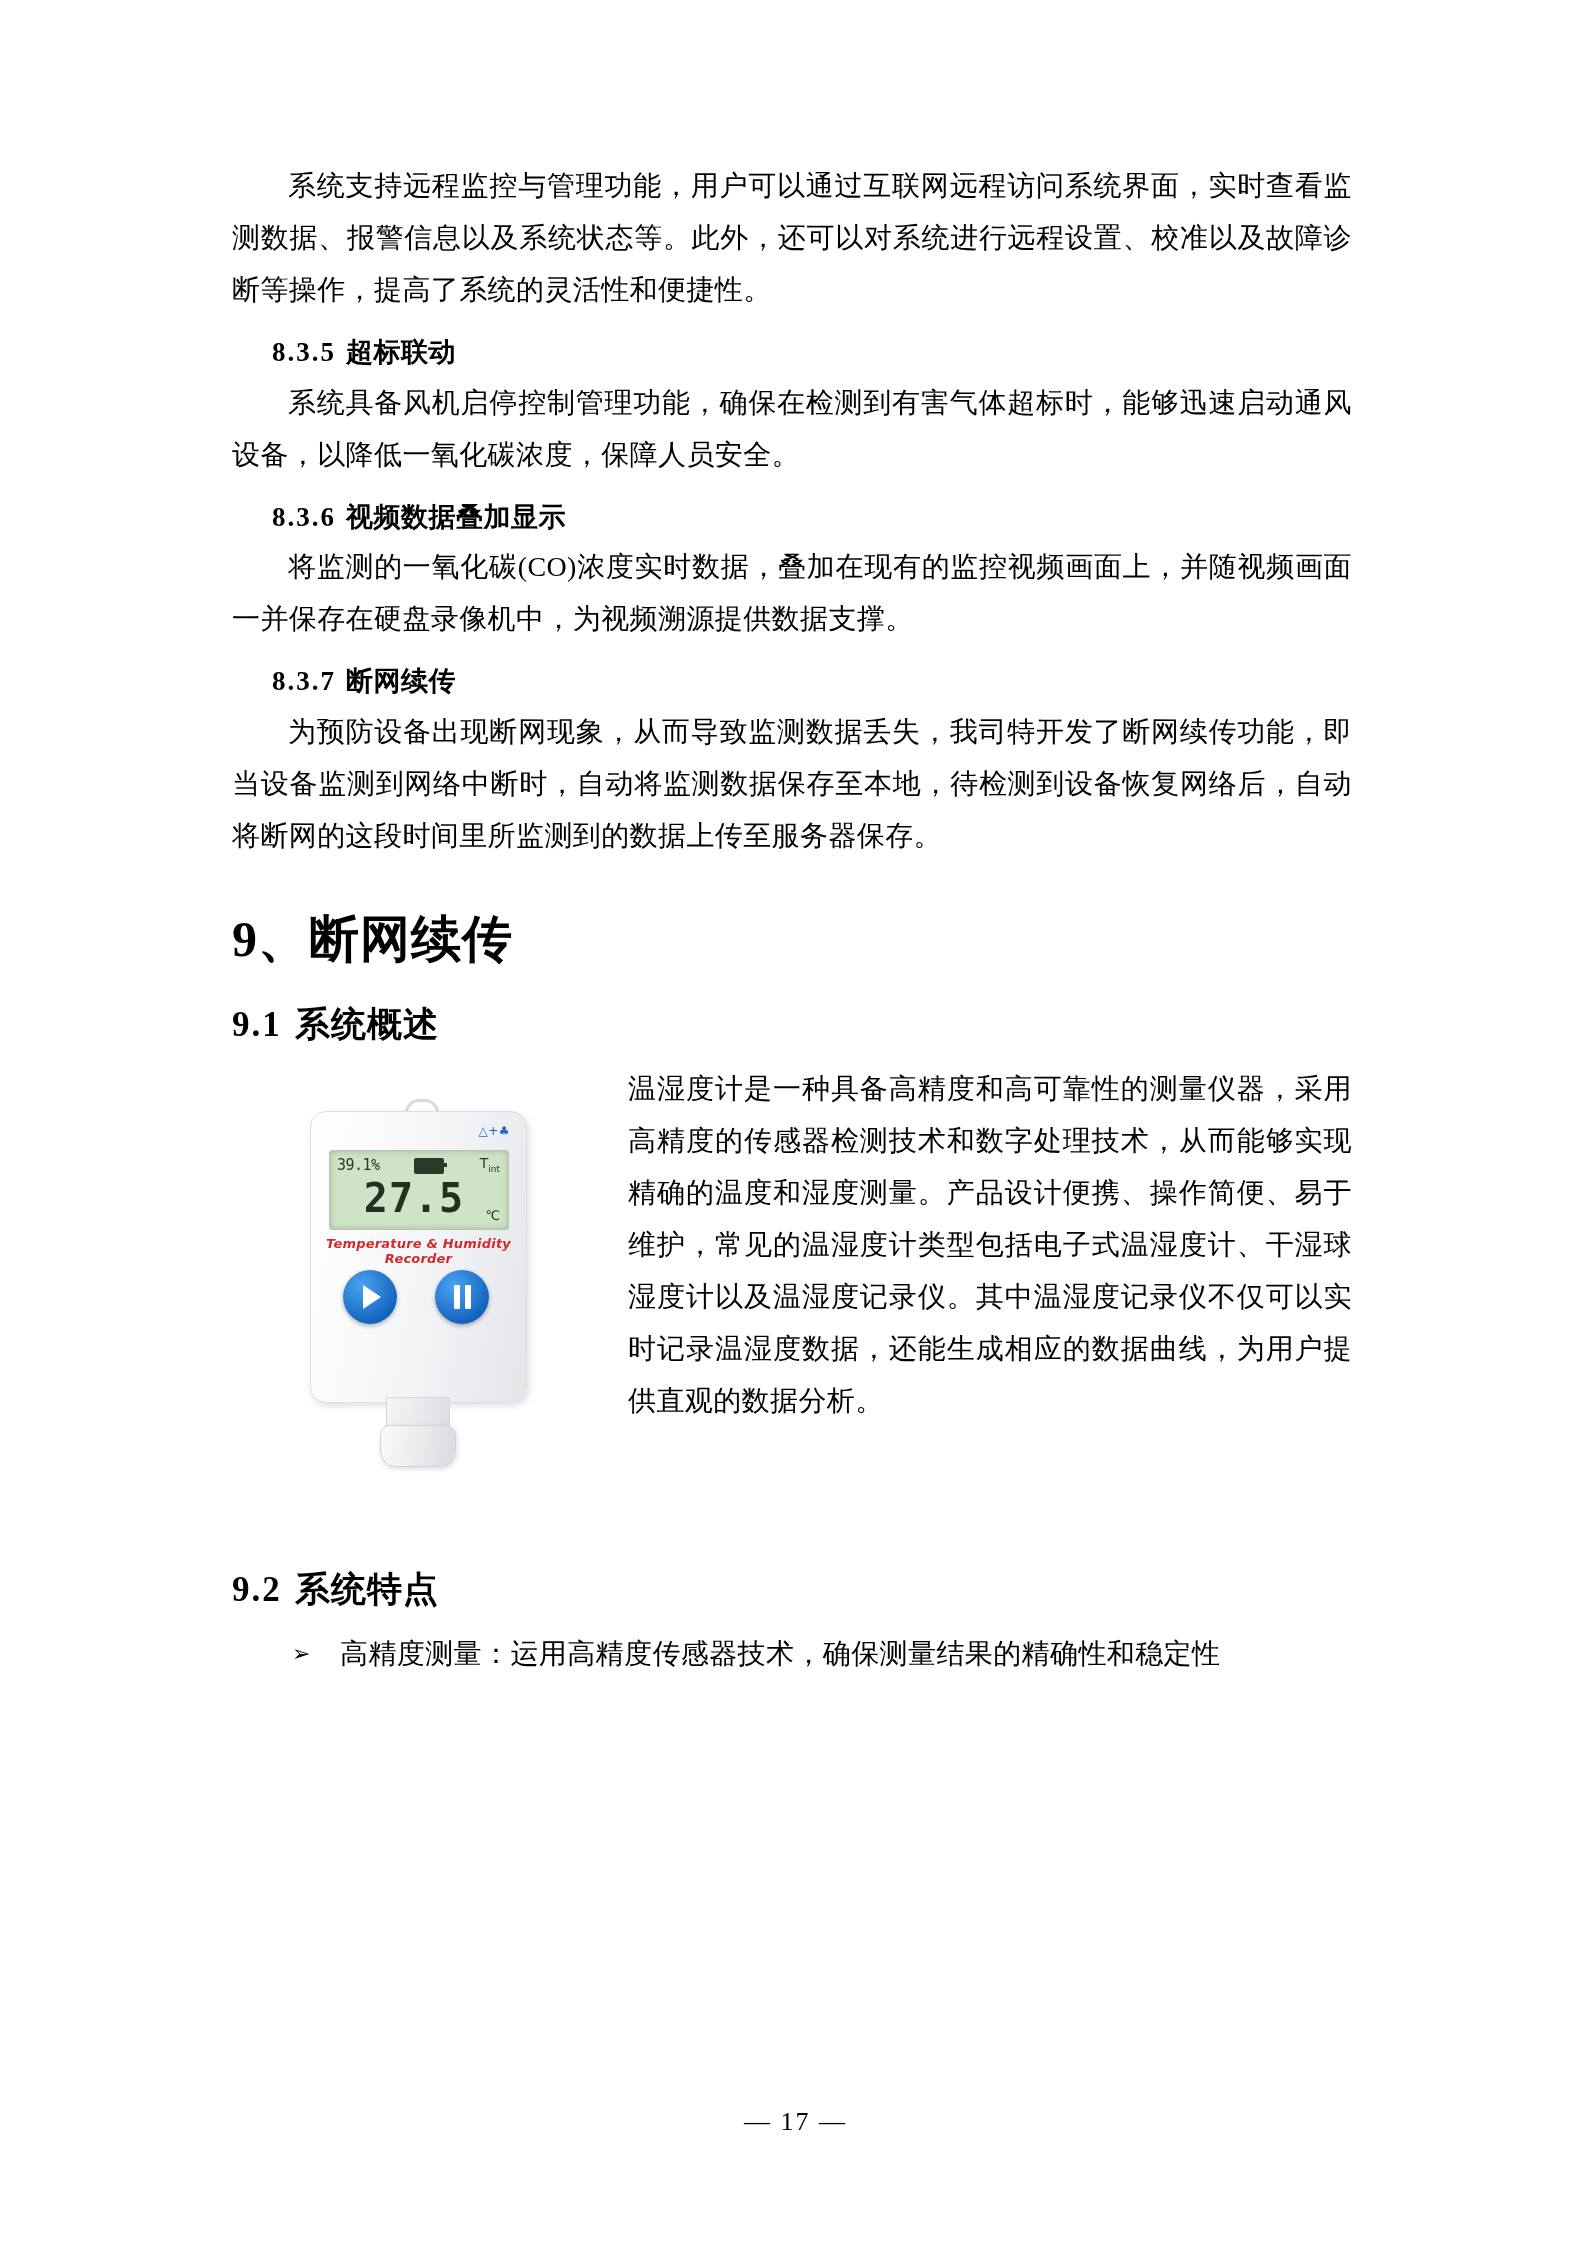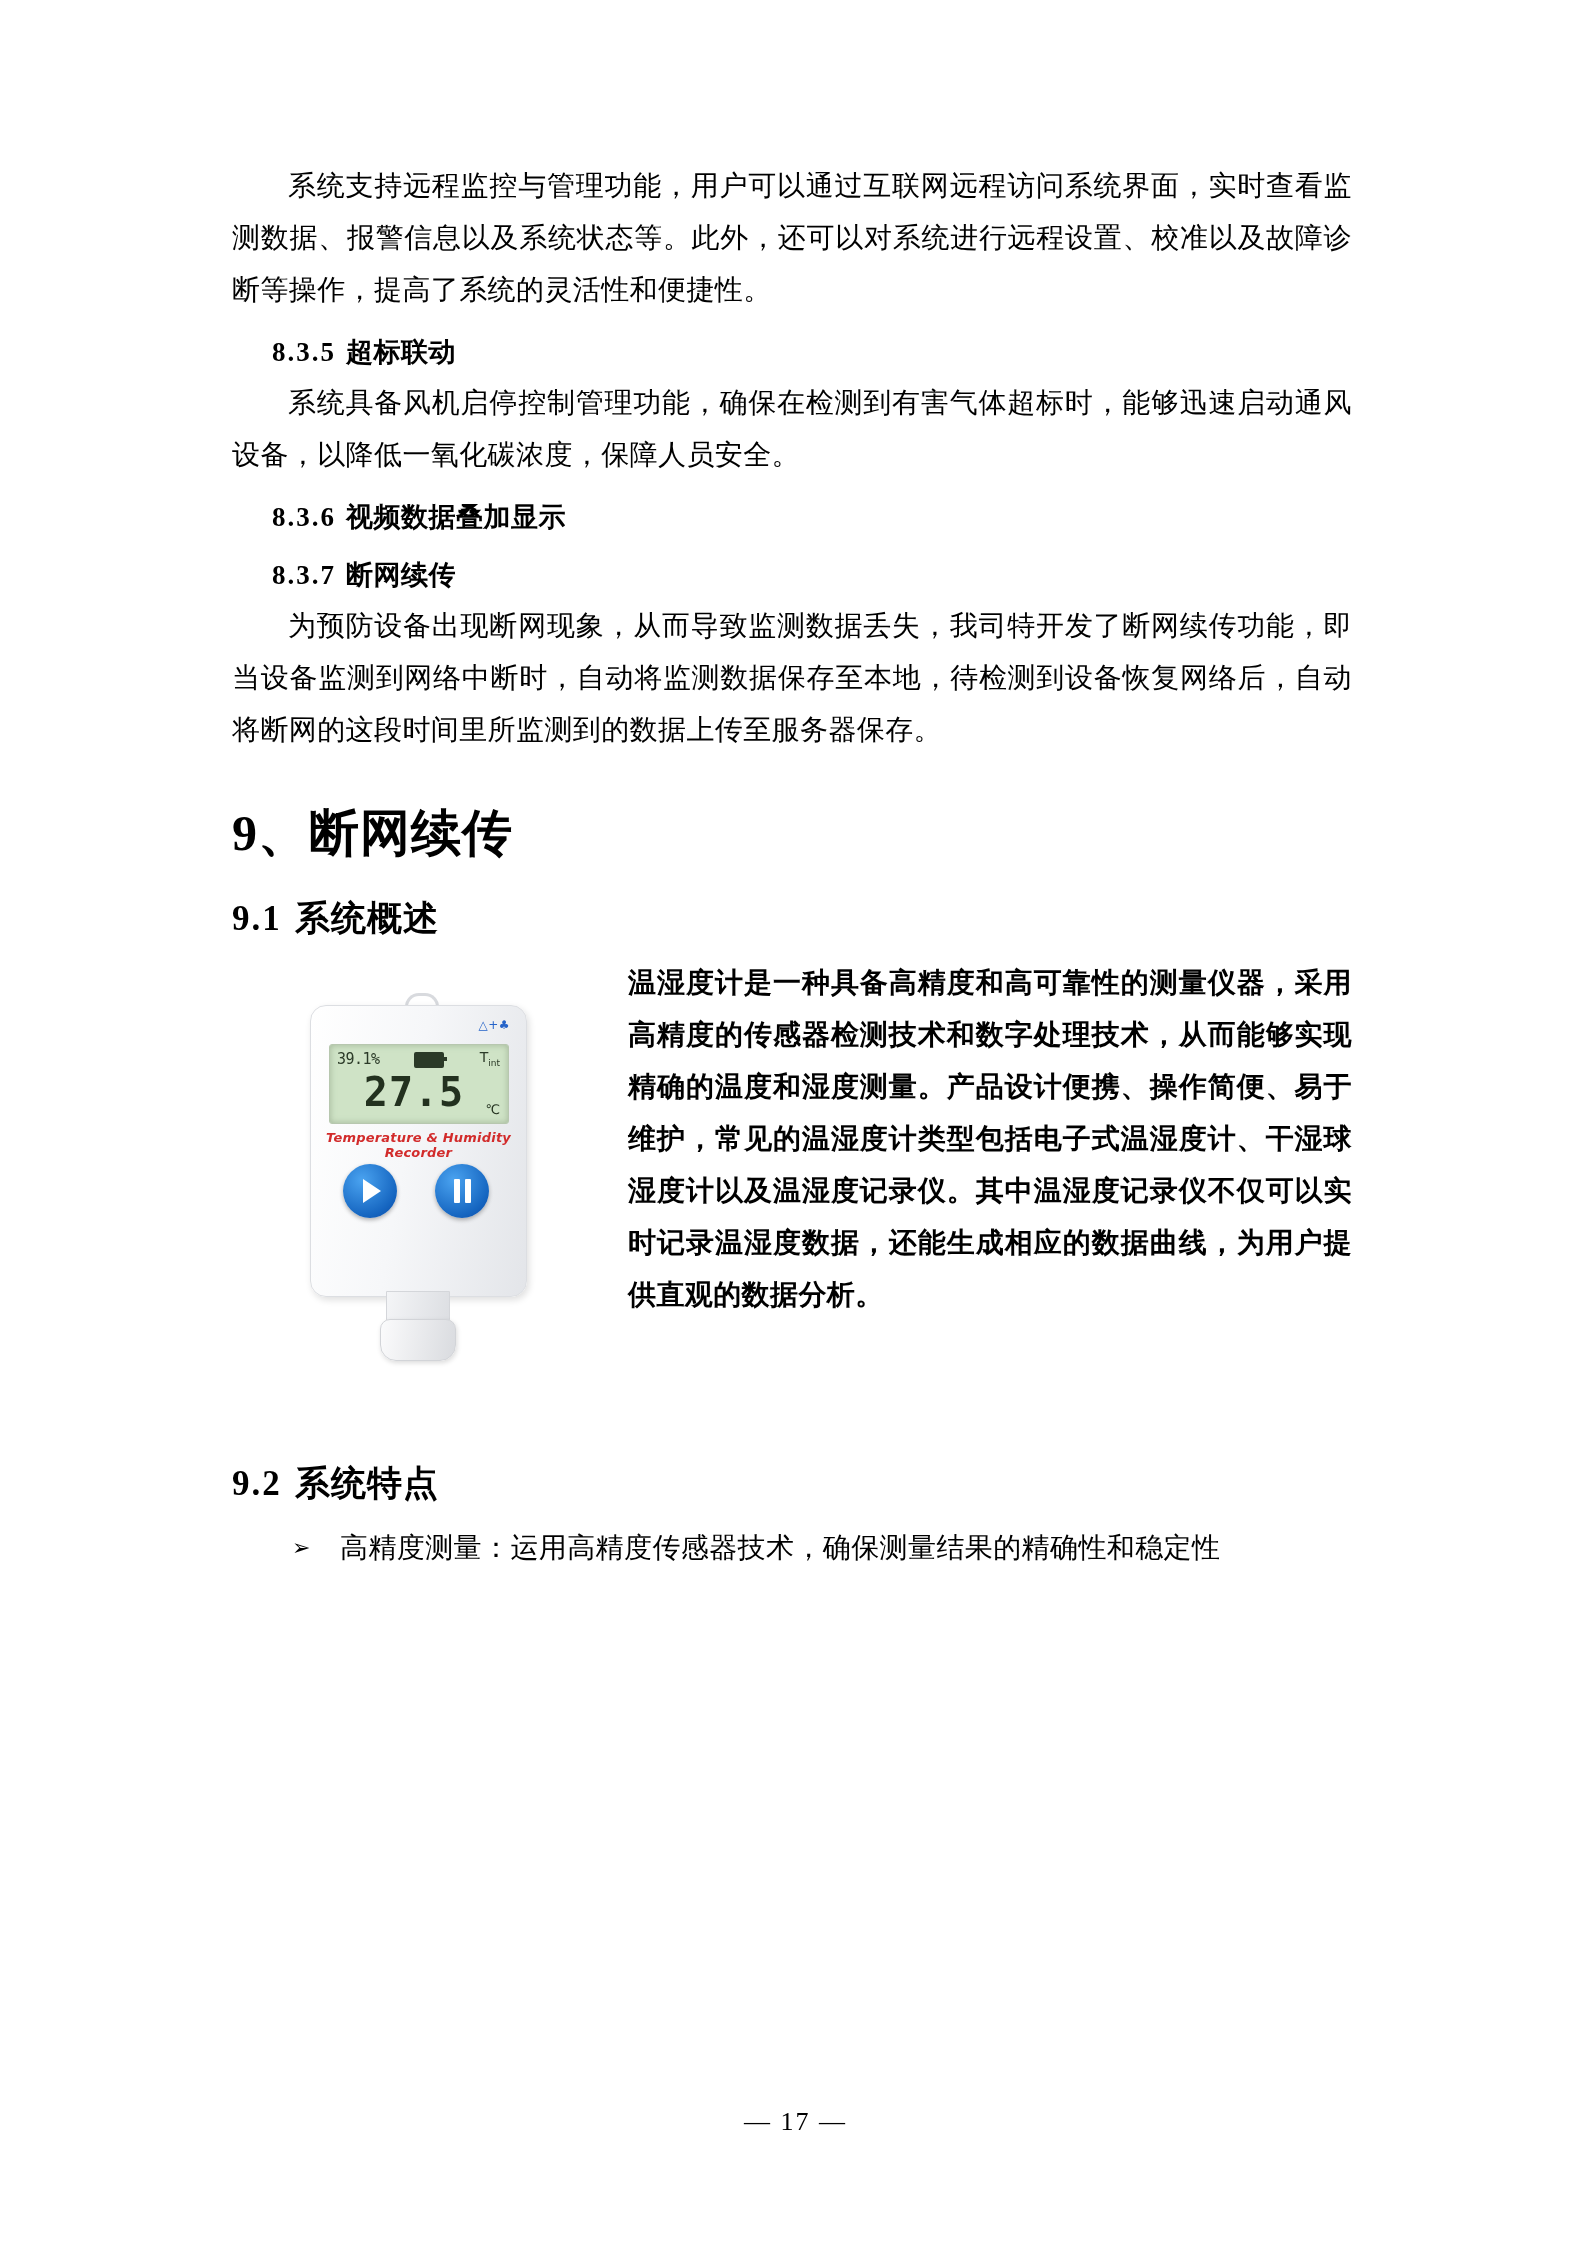--- a/index.html
+++ b/index.html
@@ -85,21 +85,20 @@
     margin: 16px 26px 0 40px;
     position: relative;
   }
   .float-text {
     font-size: 28px;
     line-height: 52px;
     text-align: justify;
     text-justify: inter-ideograph;
     letter-spacing: 0.4px;
     margin: 0;
-    font-weight: bold;
   }
   .clearfix::after {
     content: "";
     display: block;
     clear: both;
   }
   
   .device {
     position: absolute;
     left: 38px;
@@ -317,20 +316,21 @@
       <span>超标联动</span>
     </h4>
     <p class="body">系统具备风机启停控制管理功能，确保在检测到有害气体超标时，能够迅速启动通风设备，以降低一氧化碳浓度，保障人员安全。</p>
 
     <div class="gap"></div>
 
     <h4 class="h4">
       <span class="num">8.3.6</span>
       <span>视频数据叠加显示</span>
     </h4>
+    <p class="body">将监测的一氧化碳(CO)浓度实时数据，叠加在现有的监控视频画面上，并随视频画面一并保存在硬盘录像机中，为视频溯源提供数据支撑。</p>
 
     <div class="gap"></div>
 
     <h4 class="h4">
       <span class="num">8.3.7</span>
       <span>断网续传</span>
     </h4>
     <p class="body">为预防设备出现断网现象，从而导致监测数据丢失，我司特开发了断网续传功能，即当设备监测到网络中断时，自动将监测数据保存至本地，待检测到设备恢复网络后，自动将断网的这段时间里所监测到的数据上传至服务器保存。</p>
 
     <h1 class="h1">

